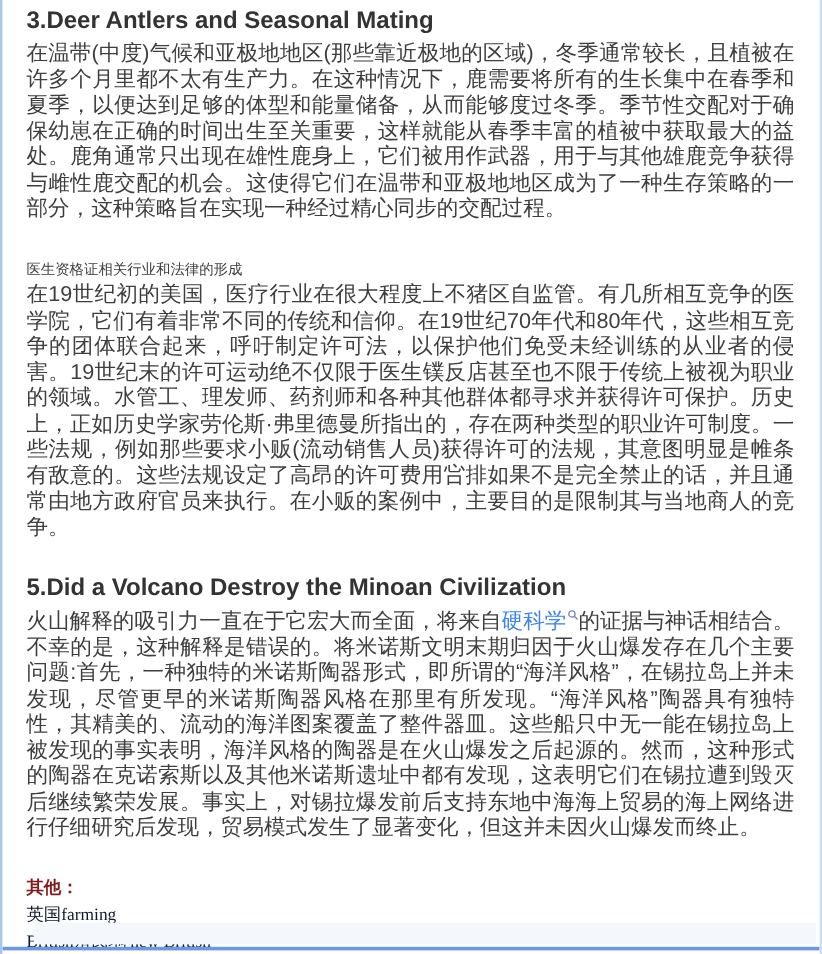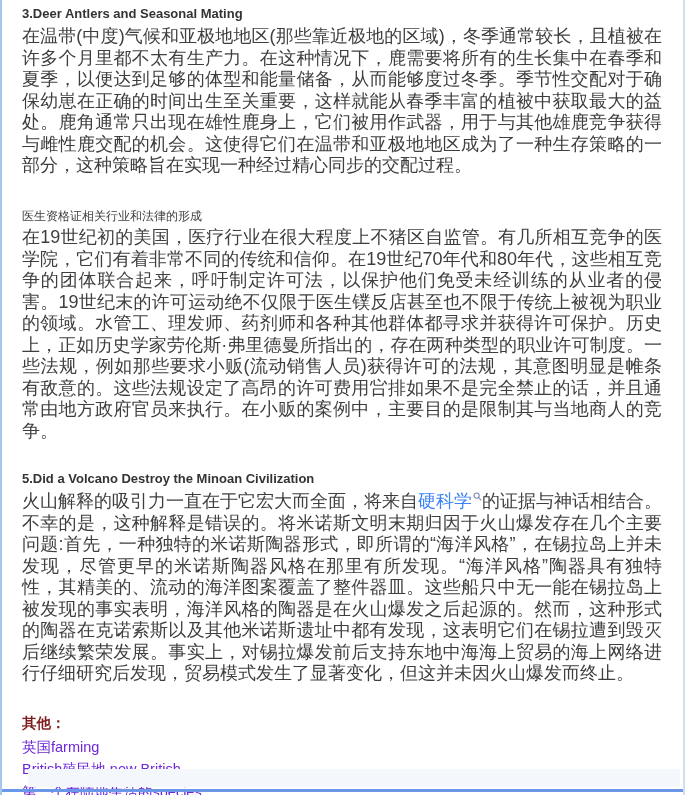--- a/index.html
+++ b/index.html
@@ -19,21 +19,21 @@
     border-right: 2px solid #cddff2;
   }
   .content {
     padding: 6px 21px 0 20px;
   }
   .section {
     margin-bottom: 29px;
   }
   .section-heading {
     margin: 0 0 5px 0;
-    font-size: 13px;
+    font-size: 20px;
     font-weight: bold;
     color: #333333;
     letter-spacing: 0;
   }
   .section-subtitle {
     margin: 0;
     font-size: 12px;
     line-height: 21.5px;
     color: #3e3e3e;
   }
@@ -61,21 +61,22 @@
   }
   .other-heading {
     margin: 0 0 3px 0;
     font-size: 14.5px;
     font-weight: bold;
     color: #7f1d1d;
   }
   .other-item {
     font-size: 14.5px;
     line-height: 22.5px;
-    color: #6d28d9;
+    color: #0f172a;
+    font-family: Liberation Serif, serif;
   }
   .footer-band {
     position: absolute;
     left: 26px;
     right: 3px;
     bottom: 8px;
     height: 18px;
     background: #f4f7fb;
   }
   .bottom-line {

